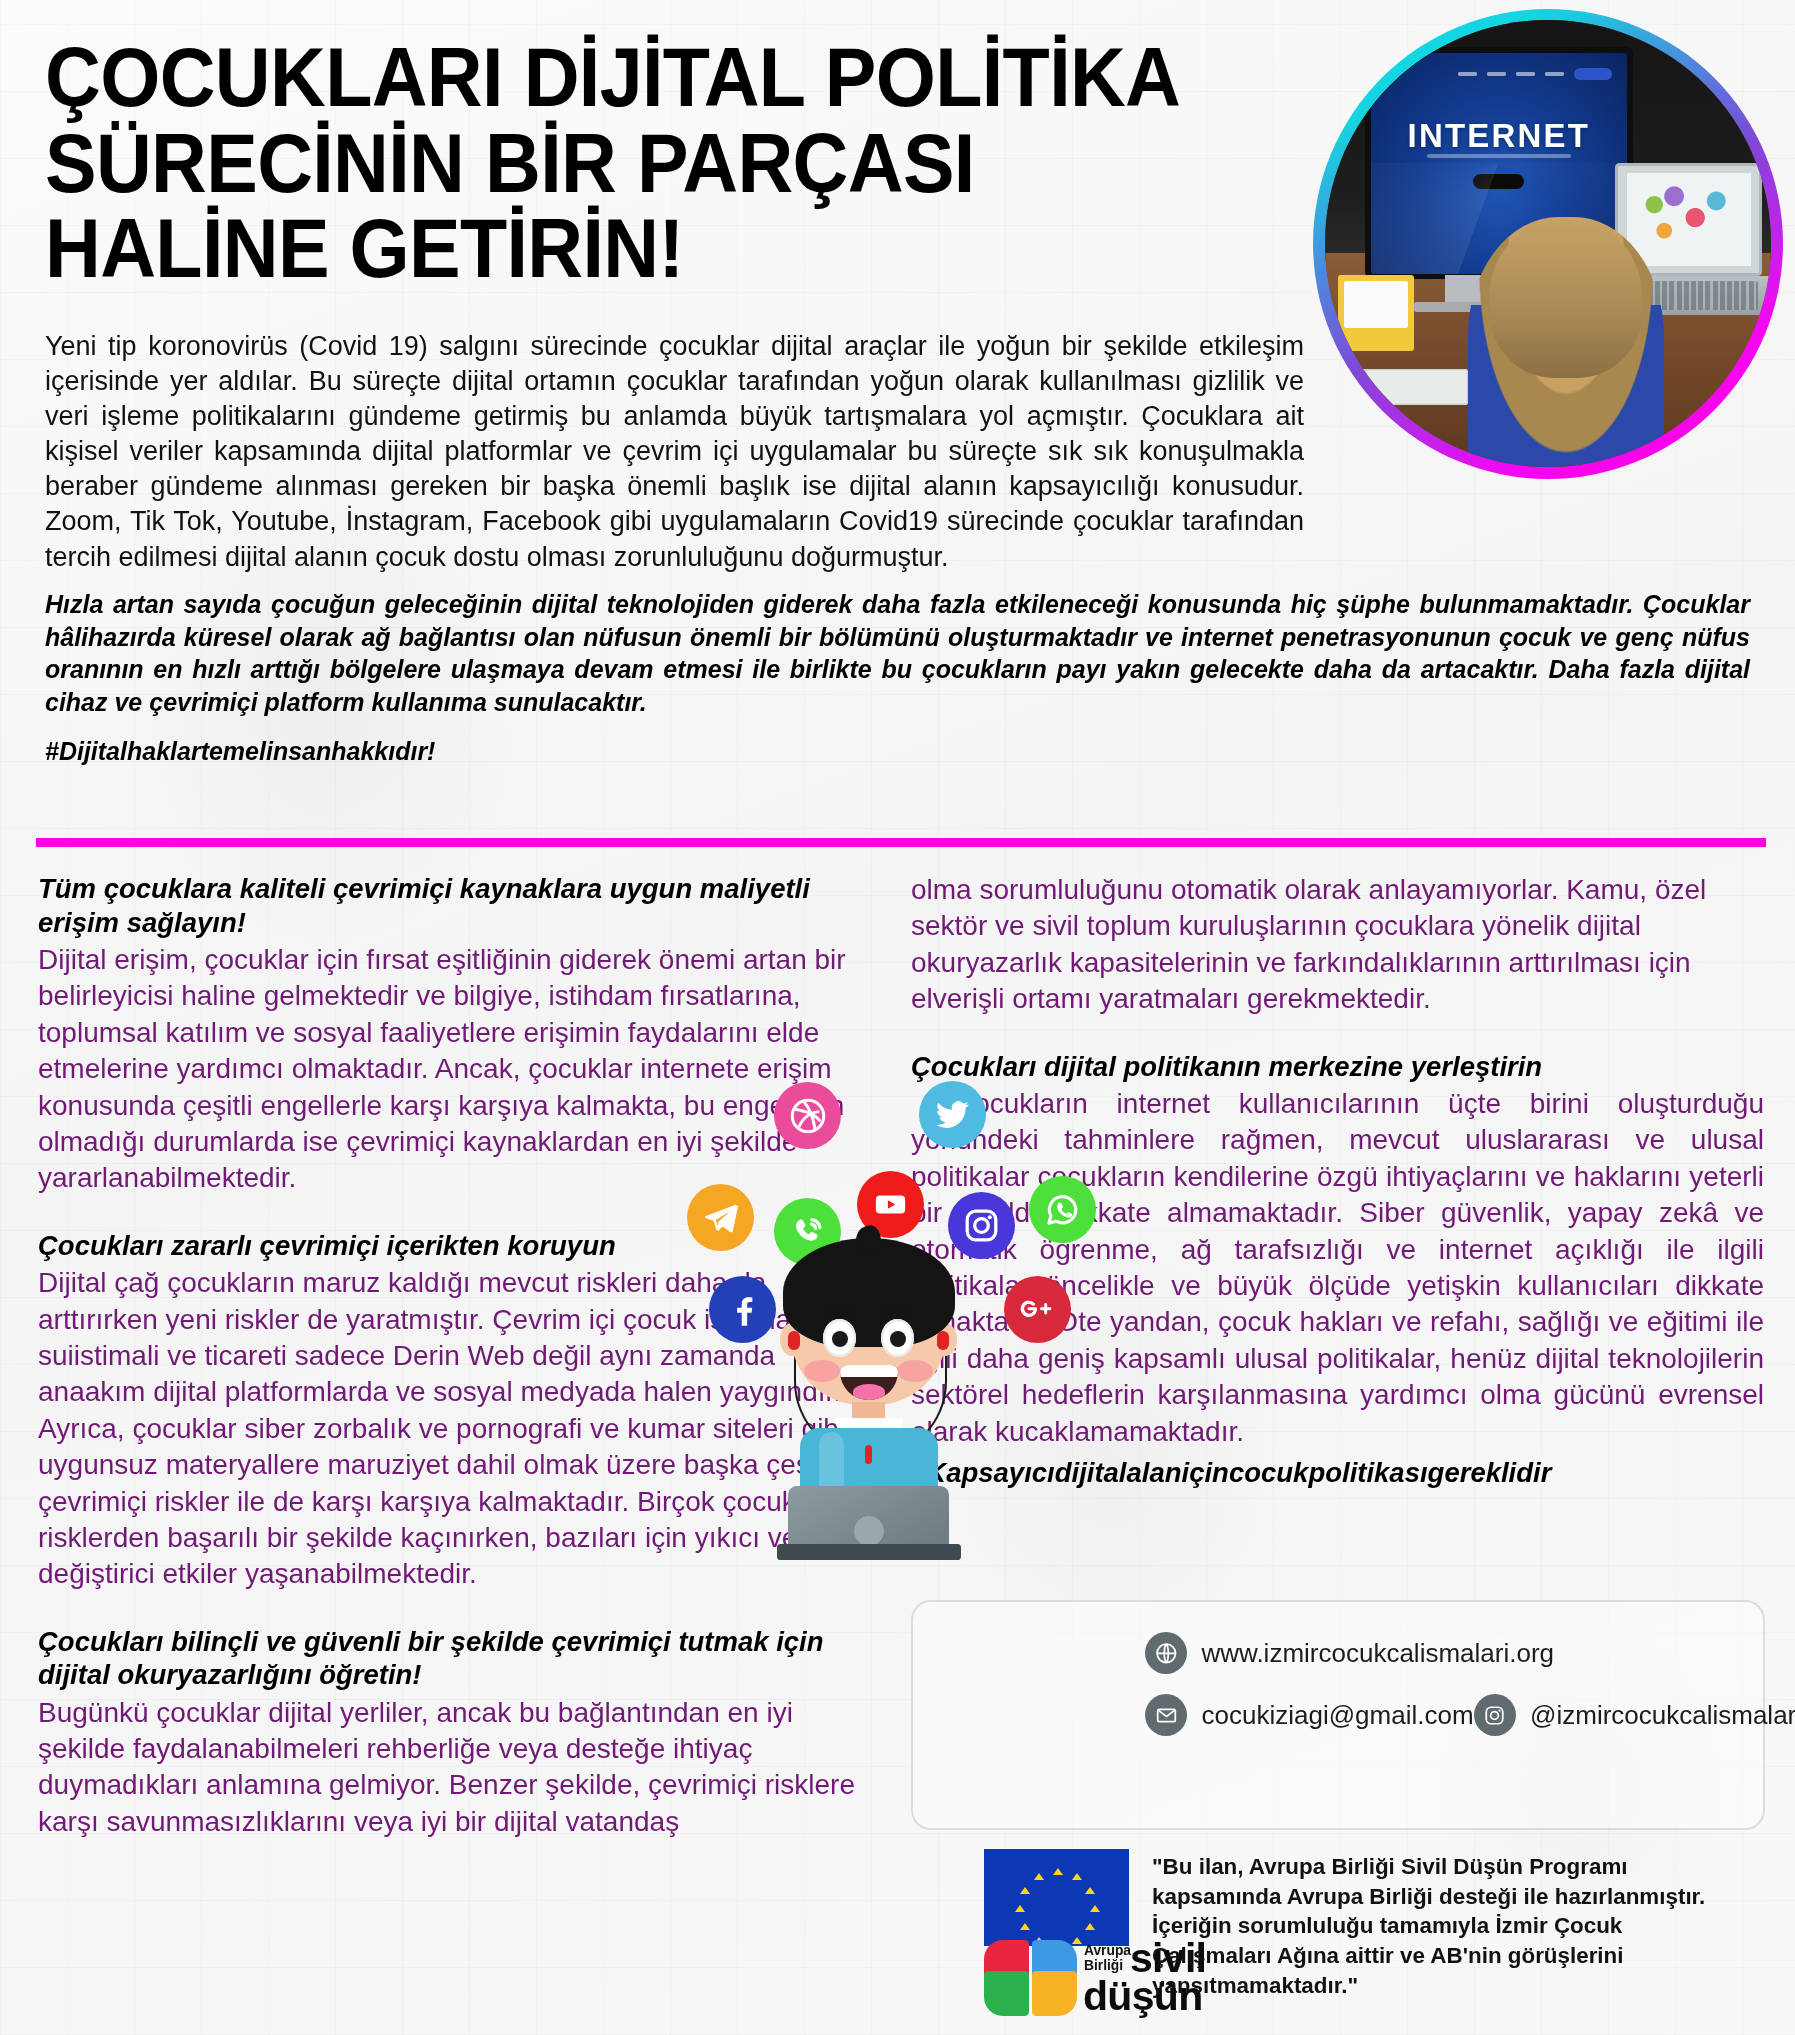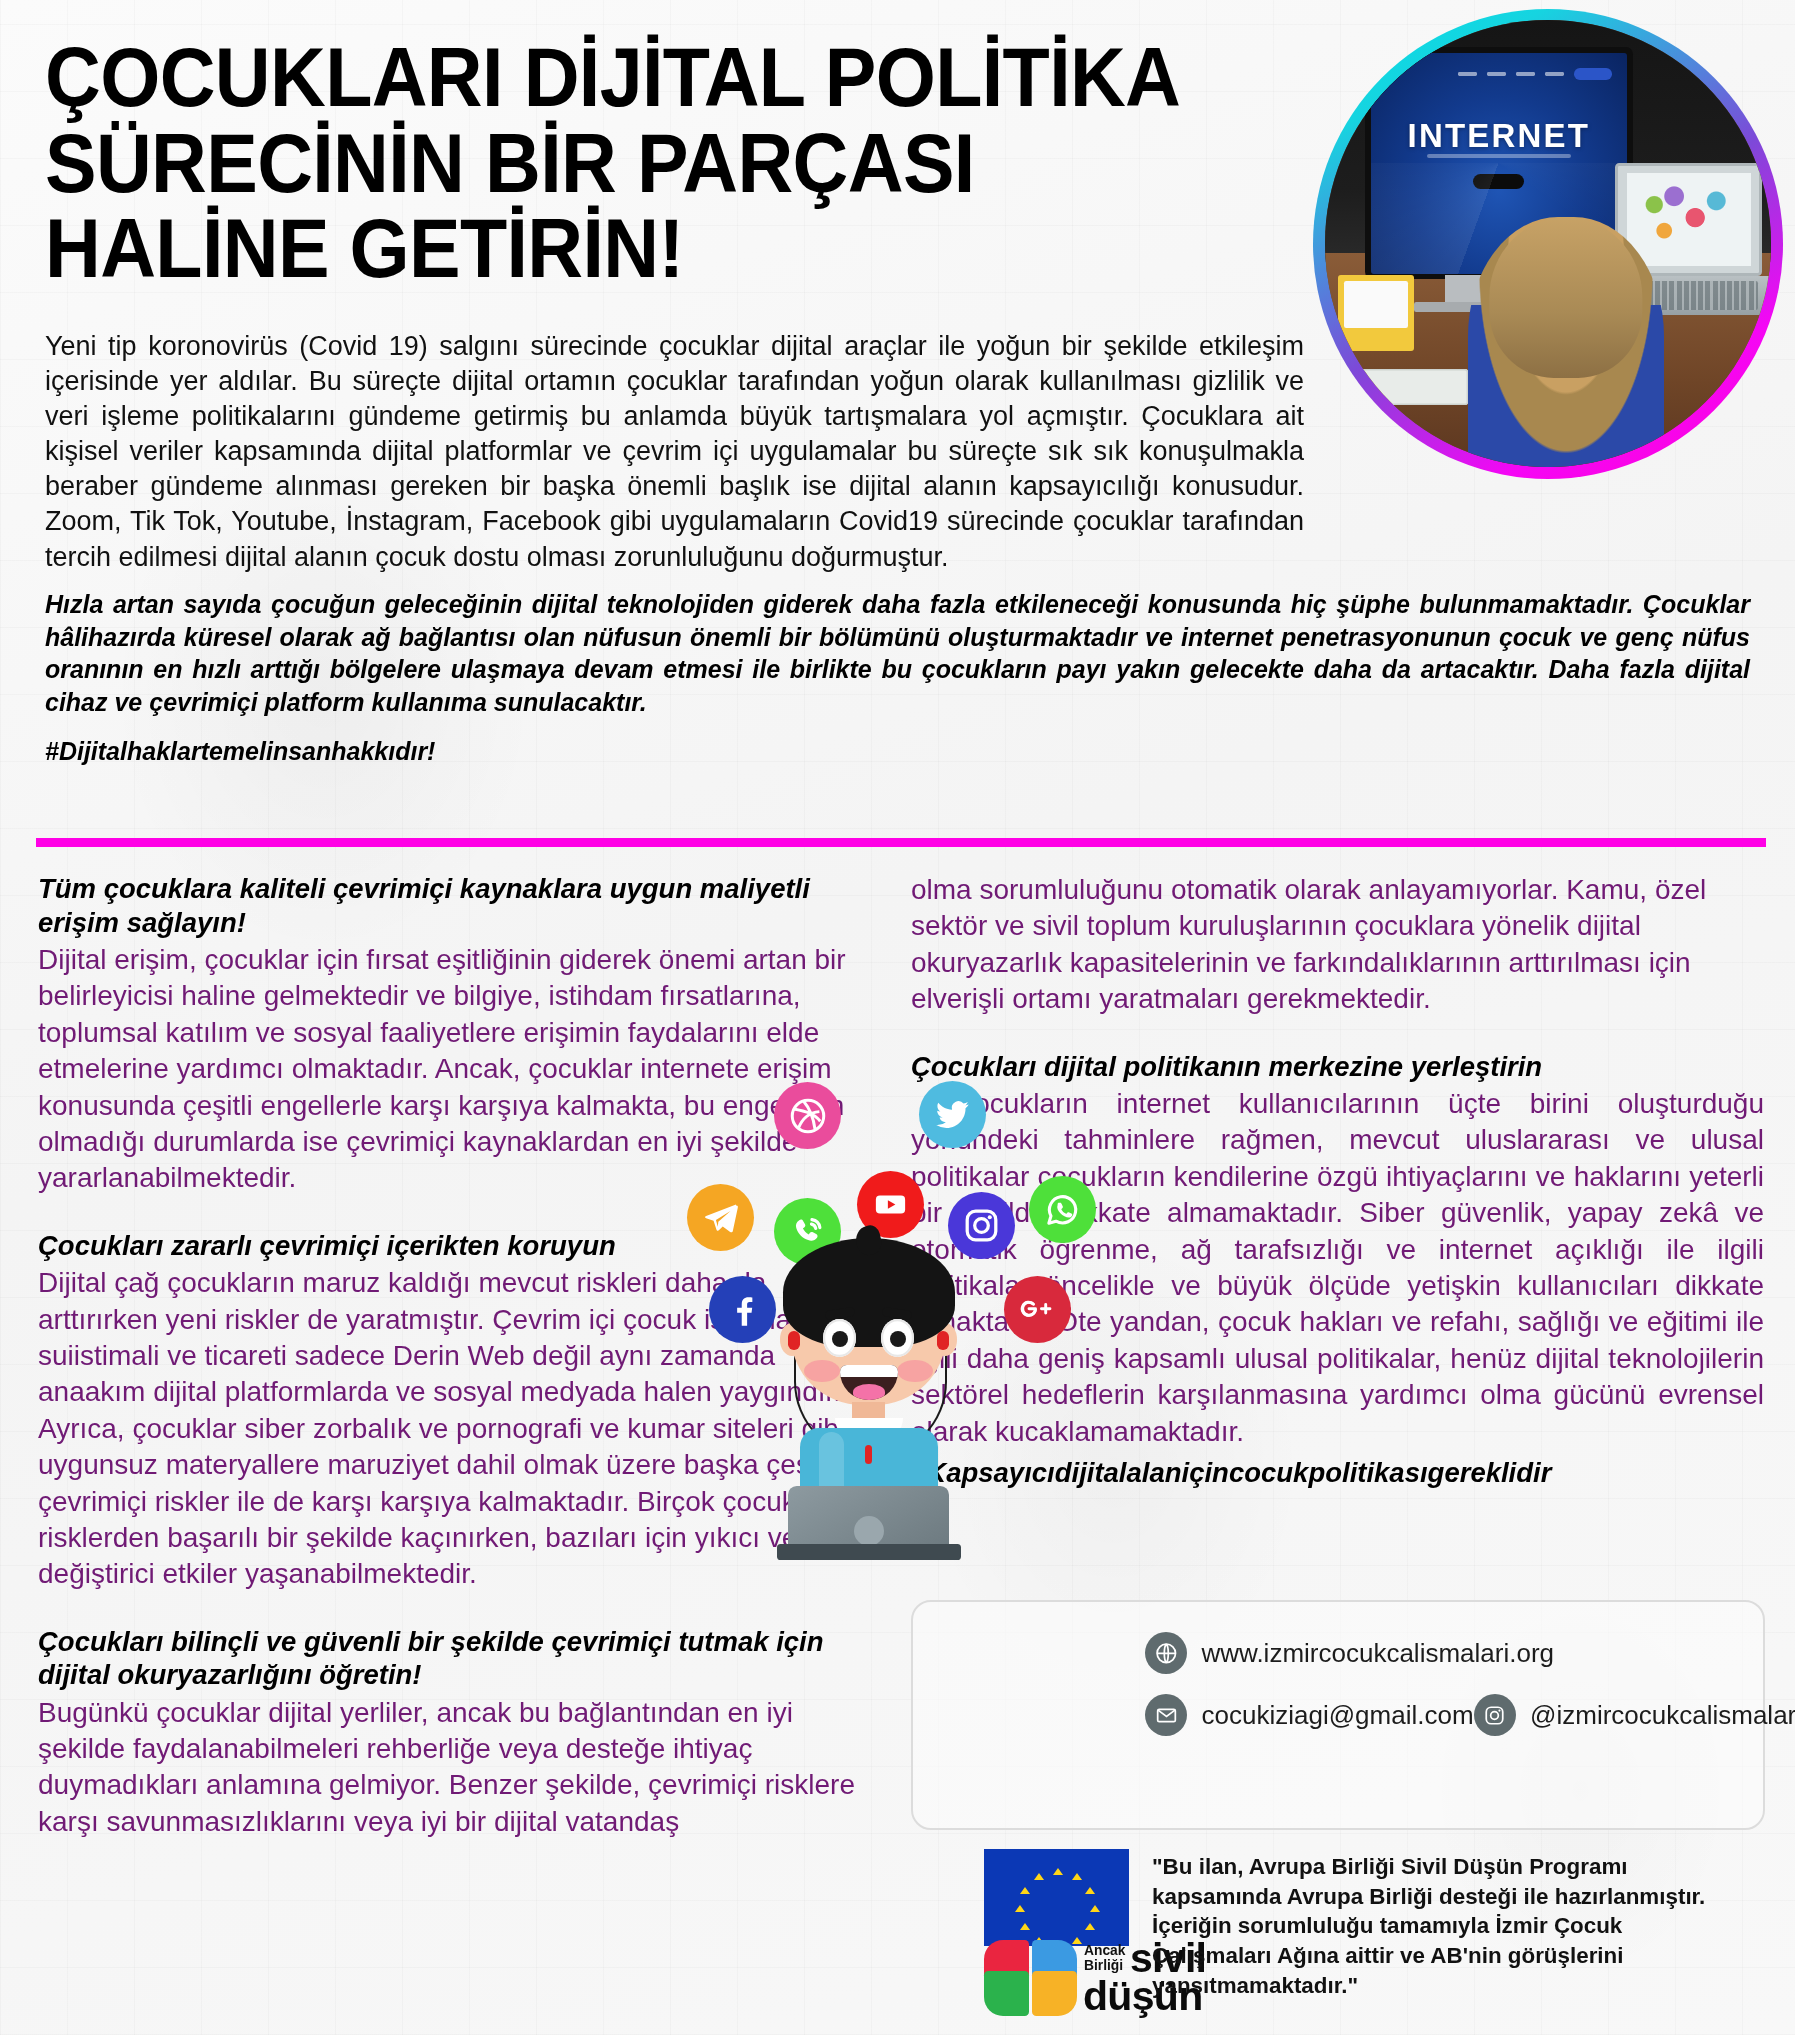--- a/index.html
+++ b/index.html
@@ -449,21 +449,21 @@
       <span class="eu-star" style="left:36px;top:74px;"></span>
       <span class="eu-star" style="left:31px;top:56px;"></span>
       <span class="eu-star" style="left:36px;top:38px;"></span>
       <span class="eu-star" style="left:50px;top:24px;"></span>
     </div>
     <div class="sivil-logo">
       <span class="puz a"></span>
       <span class="puz b"></span>
       <span class="puz c"></span>
       <span class="puz d"></span>
-      <span class="sivil-ab">Ancak</span>
+      <span class="sivil-ab">Avrupa</span>
       <span class="sivil-ab" style="top:19px;">Birliği</span>
       <span class="sivil-word" style="left:156px;top:0;">sivil</span>
       <span class="sivil-word" style="left:109px;top:38px;text-align:center;">düşün</span>
     </div>
     <div class="eu-text">"Bu ilan, Avrupa Birliği Sivil Düşün Programı kapsamında Avrupa Birliği desteği ile hazırlanmıştır. İçeriğin sorumluluğu tamamıyla İzmir Çocuk Çalışmaları Ağına aittir ve AB'nin görüşlerini yansıtmamaktadır."</div>
   </div>
 
 </div>
 
 

